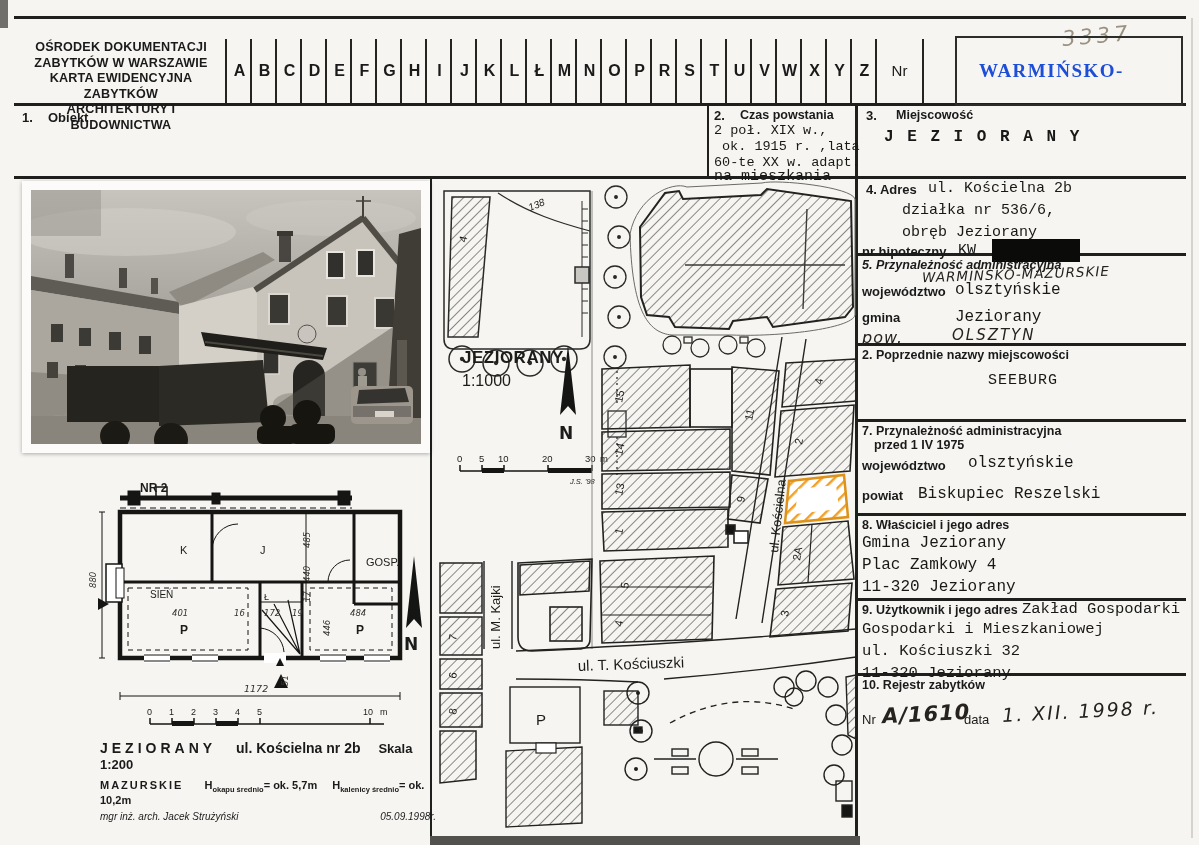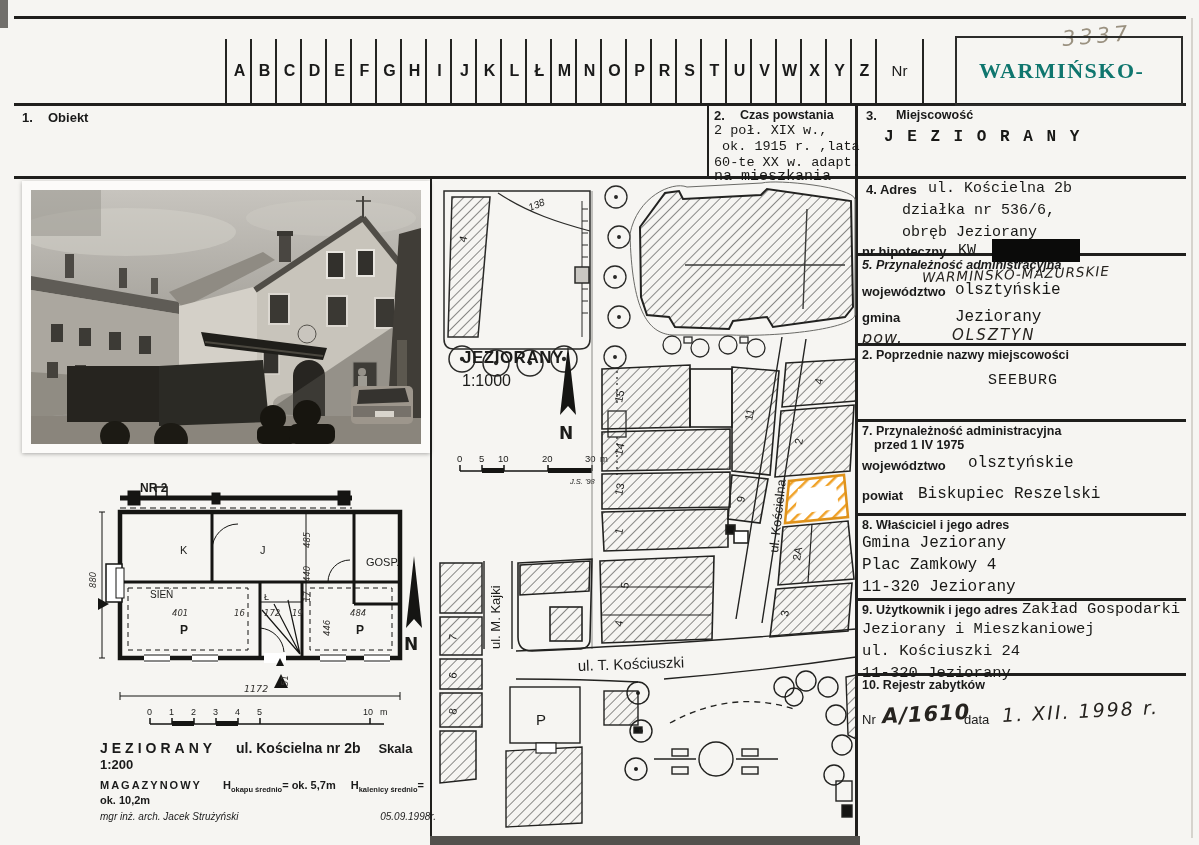--- a/index.html
+++ b/index.html
@@ -8,22 +8,22 @@
   .hline,.vline{position:absolute;background:#1f1f1d;}
   .abs{position:absolute;}
   .orghead{position:absolute;left:18px;top:40px;width:206px;text-align:center;
            font-weight:bold;font-size:12.6px;line-height:15.6px;letter-spacing:.2px;}
   .acell{position:absolute;top:39px;width:25px;height:64px;border-left:2px solid #242422;
          font-weight:bold;font-size:16px;text-align:center;line-height:64px;}
   .nrcell{position:absolute;left:875px;top:39px;width:45px;height:64px;border-left:2px solid #242422;
           border-right:2px solid #242422;font-size:15px;text-align:center;line-height:64px;}
   .stampbox{position:absolute;left:955px;top:36px;width:228px;height:70px;border:2.5px solid #2c2c2a;
             display:flex;flex-direction:column;justify-content:center;padding-left:22px;box-sizing:border-box;}
-  .stamp{font-family:"Liberation Serif",serif;font-weight:bold;font-size:22px;line-height:22px;
-         letter-spacing:1.5px;color:#0f766e;}
+  .stamp{font-family:"Liberation Serif",serif;font-weight:bold;font-size:19px;line-height:22px;
+         letter-spacing:1.5px;color:#1d4ed8;}
   .pencil{position:absolute;left:1062px;top:24px;font-family:"DejaVu Sans",sans-serif;font-style:italic;
           font-size:21px;letter-spacing:4px;color:#9a9180;transform:rotate(-5deg);}
   .num{font-weight:bold;font-size:13px;}
   .lbl{font-weight:bold;font-size:13px;}
   .lbl-s{font-weight:bold;font-size:12.5px;}
   .mono{font-family:"Liberation Mono",monospace;font-size:15px;color:#181816;white-space:pre;}
   .mono-b{font-family:"Liberation Mono",monospace;font-weight:bold;}
   .hand{font-family:"DejaVu Sans",sans-serif;font-style:italic;color:#26231f;letter-spacing:1px;}
   .redact{position:absolute;background:#0b0b0a;}
   .photoframe{position:absolute;left:22px;top:181px;width:408px;height:272px;background:#fcfbf9;
@@ -70,20 +70,26 @@
   <div class="vline" style="left:855px;top:178px;width:3px;height:660px;"></div>
   <div class="hline" style="left:856px;top:253px;width:330px;height:3px;"></div>
   <div class="hline" style="left:856px;top:343px;width:330px;height:3px;"></div>
   <div class="hline" style="left:856px;top:419px;width:330px;height:3px;"></div>
   <div class="hline" style="left:856px;top:513px;width:330px;height:3px;"></div>
   <div class="hline" style="left:856px;top:598px;width:330px;height:3px;"></div>
   <div class="hline" style="left:856px;top:673px;width:330px;height:3px;"></div>
   <div class="abs" style="left:1191px;top:18px;width:2px;height:820px;background:#d6d3cd;"></div>
   <div class="abs" style="left:430px;top:836px;width:430px;height:9px;background:#53514d;"></div>
 
+  <div class="orghead">
+    <div>OŚRODEK DOKUMENTACJI</div>
+    <div>ZABYTKÓW W WARSZAWIE</div>
+    <div>KARTA EWIDENCYJNA ZABYTKÓW</div>
+    <div>ARCHITEKTURY I BUDOWNICTWA</div>
+  </div>
 
   <div class="acell" style="left:225px">A</div>
   <div class="acell" style="left:250px">B</div>
   <div class="acell" style="left:275px">C</div>
   <div class="acell" style="left:300px">D</div>
   <div class="acell" style="left:325px">E</div>
   <div class="acell" style="left:350px">F</div>
   <div class="acell" style="left:375px">G</div>
   <div class="acell" style="left:400px">H</div>
   <div class="acell" style="left:425px">I</div>
@@ -280,21 +286,21 @@
     </g>
   </svg>
 
   <div class="caption">
     <div class="cap1">
       <span class="city">JEZIORANY</span>
       <span style="margin-left:16px">ul. Kościelna nr 2b</span>
       <span class="sc">Skala 1:200</span>
     </div>
     <div class="cap2">
-      <span class="type">MAGAZYNOWY</span>
+      <span class="type">MAZURSKIE</span>
       <span style="margin-left:18px"><span>H</span><sub>okapu średnio</sub><span>= ok. 5,7m</span></span>
       <span style="margin-left:12px"><span>H</span><sub>kalenicy średnio</sub><span>= ok. 10,2m</span></span>
     </div>
     <div class="cap3">
       <span>mgr inż. arch. Jacek Strużyński</span>
       <span>05.09.1998r.</span>
     </div>
   </div>
 
   <svg class="abs" style="left:432px;top:179px;" width="424" height="656" viewBox="0 0 424 656">
@@ -509,22 +515,22 @@
   <span class="abs lbl" style="left:862px;top:488px;">powiat</span>
   <span class="abs mono" style="left:918px;top:485px;font-size:16px;">Biskupiec Reszelski</span>
 
   <span class="abs lbl-s" style="left:862px;top:518px;">8. Właściciel i jego adres</span>
   <span class="abs mono" style="left:862px;top:534px;font-size:16px;">Gmina Jeziorany</span>
   <span class="abs mono" style="left:862px;top:556px;font-size:16px;">Plac Zamkowy 4</span>
   <span class="abs mono" style="left:862px;top:578px;font-size:16px;">11-320 Jeziorany</span>
 
   <span class="abs lbl-s" style="left:862px;top:603px;">9. Użytkownik i jego adres</span>
   <span class="abs mono" style="left:1022px;top:600px;font-size:15.5px;">Zakład Gospodarki</span>
-  <span class="abs mono" style="left:862px;top:620px;font-size:15.5px;">Jeziorany i Mieszkaniowej</span>
-  <span class="abs mono" style="left:862px;top:642px;font-size:15.5px;">ul. Kościuszki 24</span>
+  <span class="abs mono" style="left:862px;top:620px;font-size:15.5px;">Gospodarki i Mieszkaniowej</span>
+  <span class="abs mono" style="left:862px;top:642px;font-size:15.5px;">ul. Kościuszki 32</span>
   <span class="abs mono" style="left:862px;top:664px;font-size:15.5px;">11-320 Jeziorany</span>
 
   <span class="abs lbl-s" style="left:862px;top:678px;">10. Rejestr zabytków</span>
   <span class="abs lbl" style="left:862px;top:712px;font-weight:normal;">Nr</span>
   <span class="abs hand" style="left:882px;top:702px;font-size:21px;font-weight:bold;transform:rotate(-3deg);">A/1610</span>
   <span class="abs lbl" style="left:964px;top:712px;font-weight:normal;">data</span>
   <span class="abs hand" style="left:1002px;top:700px;font-size:19px;transform:rotate(-3deg);letter-spacing:2px;">1. XII. 1998 r.</span>
 
 </div>
 

